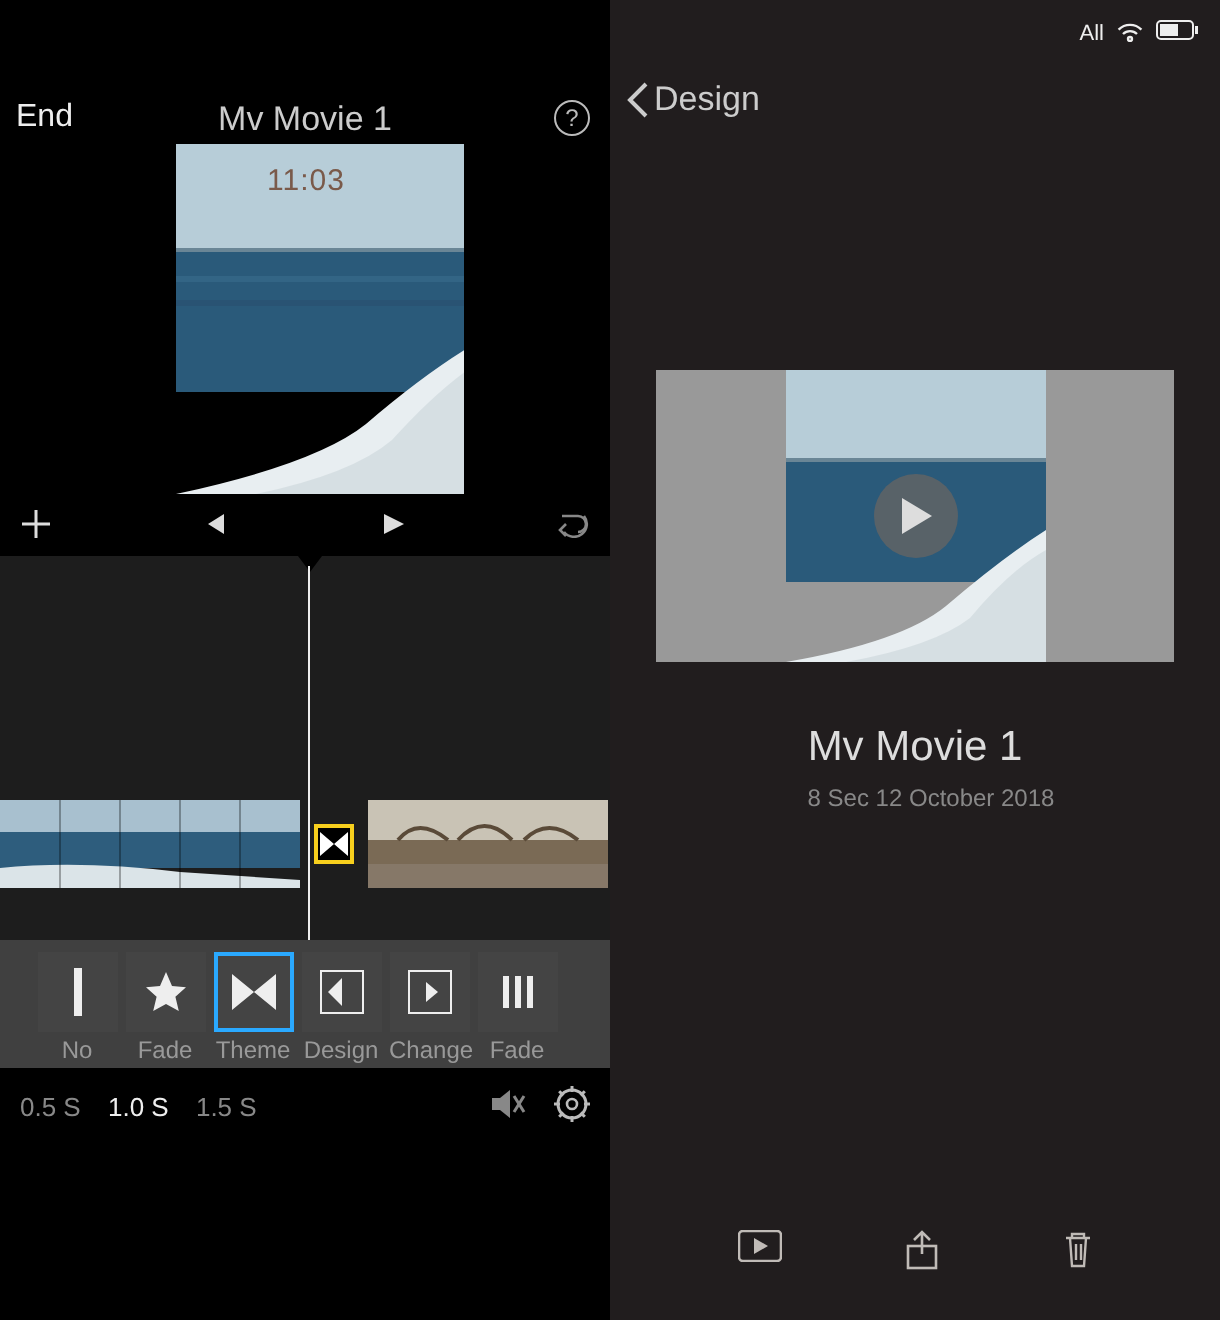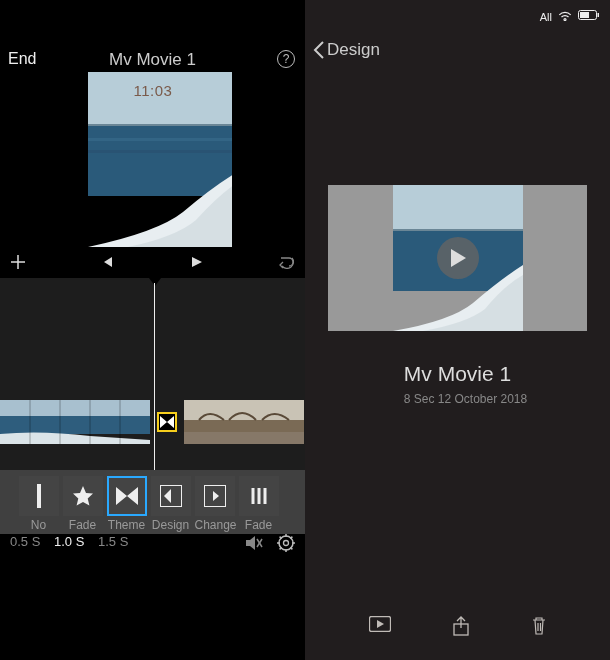--- a/index.html
+++ b/index.html
@@ -155,21 +155,21 @@
     justify-content: center;
     color: #999;
     font-size: 12px;
     margin-top: 2px;
   }
   .fx-labels span { width: 40px; text-align: center; }
   .bottom-bar {
     height: 38px;
     background: #000;
     display: flex;
-    align-items: flex-start;
+    align-items: center;
     justify-content: space-between;
     padding: 0 10px;
     color: #888;
     font-size: 13px;
   }
   .durations span { margin-right: 10px; }
   .durations span.sel { color: #eee; }
   .bb-right { display: flex; gap: 14px; align-items: center; }
   
   .right {

